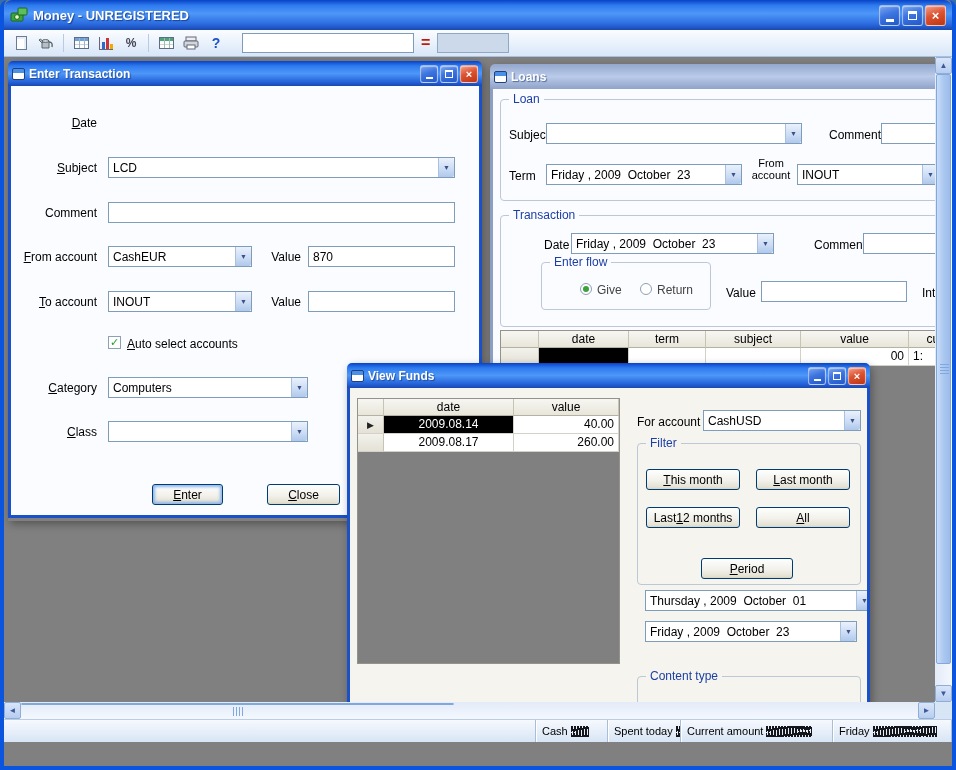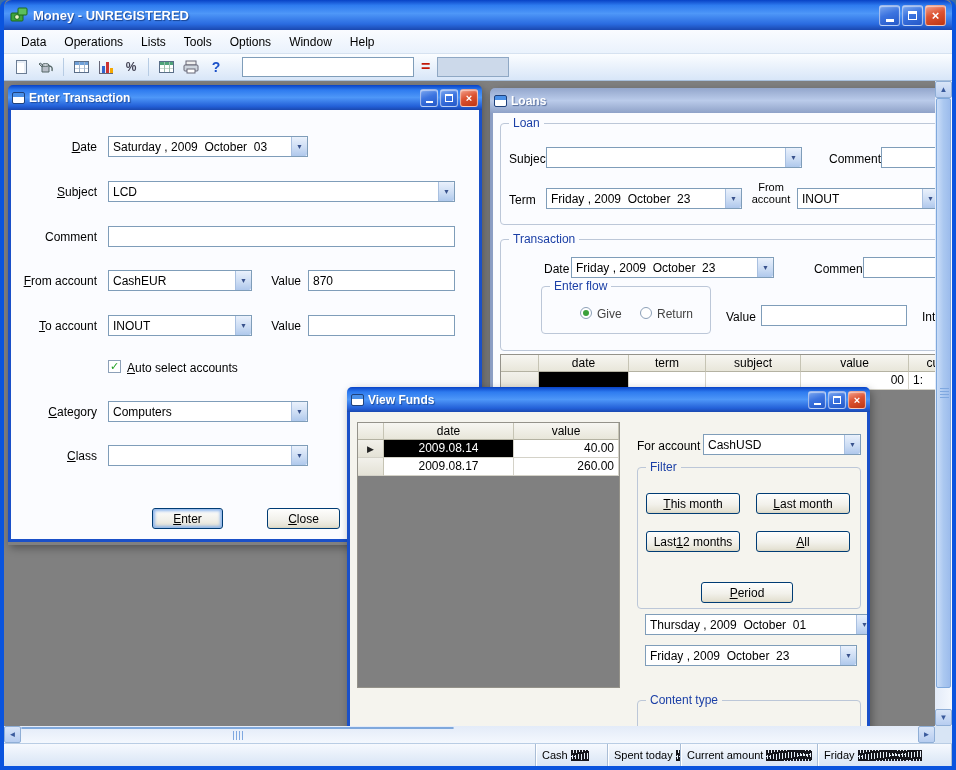--- a/index.html
+++ b/index.html
@@ -148,29 +148,20 @@
     <span class="title">Money - UNREGISTERED</span>
     <span class="cap-btn">
         <span class="glyph-min"></span>
       </span>
     <span class="cap-btn">
         <span class="glyph-max"></span>
       </span>
     <span class="cap-btn close">×</span>
   </div>
 
-  <div class="menubar">
-    <span class="menu-item">Data</span>
-    <span class="menu-item">Operations</span>
-    <span class="menu-item">Lists</span>
-    <span class="menu-item">Tools</span>
-    <span class="menu-item">Options</span>
-    <span class="menu-item">Window</span>
-    <span class="menu-item">Help</span>
-  </div>
 
   <div class="toolbar">
     <span class="tbtn">
         <span class="ico-page"></span>
       </span>
     <span class="tbtn">
       <svg width="16" height="14">
         <path d="M4 5 h7 v7 h-7 z" fill="#B8BEC8" stroke="#566"></path>
         <path d="M4 7 L1 4 L2.5 3 L5.5 6 Z" fill="#B8BEC8" stroke="#566"></path>
         <path d="M11 6 q4 0 3 5" fill="none" stroke="#566" stroke-width="1.4"></path>
@@ -285,24 +276,20 @@
         <span class="cap-btn">
             <span class="glyph-min"></span>
           </span>
         <span class="cap-btn">
             <span class="glyph-max"></span>
           </span>
         <span class="cap-btn close">×</span>
       </div>
       <div class="cbody" style="height:432px; background:#FBFCFF;">
         <span class="rl" style="top:30px;"><u>D</u>ate</span>
-        <div class="combo" style="left:97px; top:26px; width:200px;">
-          <span class="txt">Saturday , 2009  October  03</span>
-          <span class="cbtn">▼</span>
-        </div>
 
         <span class="rl" style="top:75px;"><u>S</u>ubject</span>
         <div class="combo" style="left:97px; top:71px; width:347px;">
           <span class="txt">LCD</span>
           <span class="cbtn">▼</span>
         </div>
 
         <span class="rl" style="top:120px;">Comment</span>
         <div class="input" style="left:97px; top:116px; width:347px;"><span></span></div>
 
@@ -426,21 +413,21 @@
       <span></span>
     </div>
     <div class="sb-panel" style="width:72px;">
       <span>Cash</span>
       <span class="scribble" style="width:18px;"></span>
     </div>
     <div class="sb-panel" style="width:73px;">
       <span>Spent today</span>
       <span class="scribble" style="width:6px;"></span>
     </div>
-    <div class="sb-panel" style="width:137px;">
+    <div class="sb-panel" style="width:152px;">
       <span>Current amount</span>
       <span class="scribble" style="width:46px;"></span>
     </div>
     <div class="sb-panel" style="flex:1;">
       <span>Friday</span>
       <span class="scribble" style="width:64px;"></span>
     </div>
   </div>
 </div>
 

